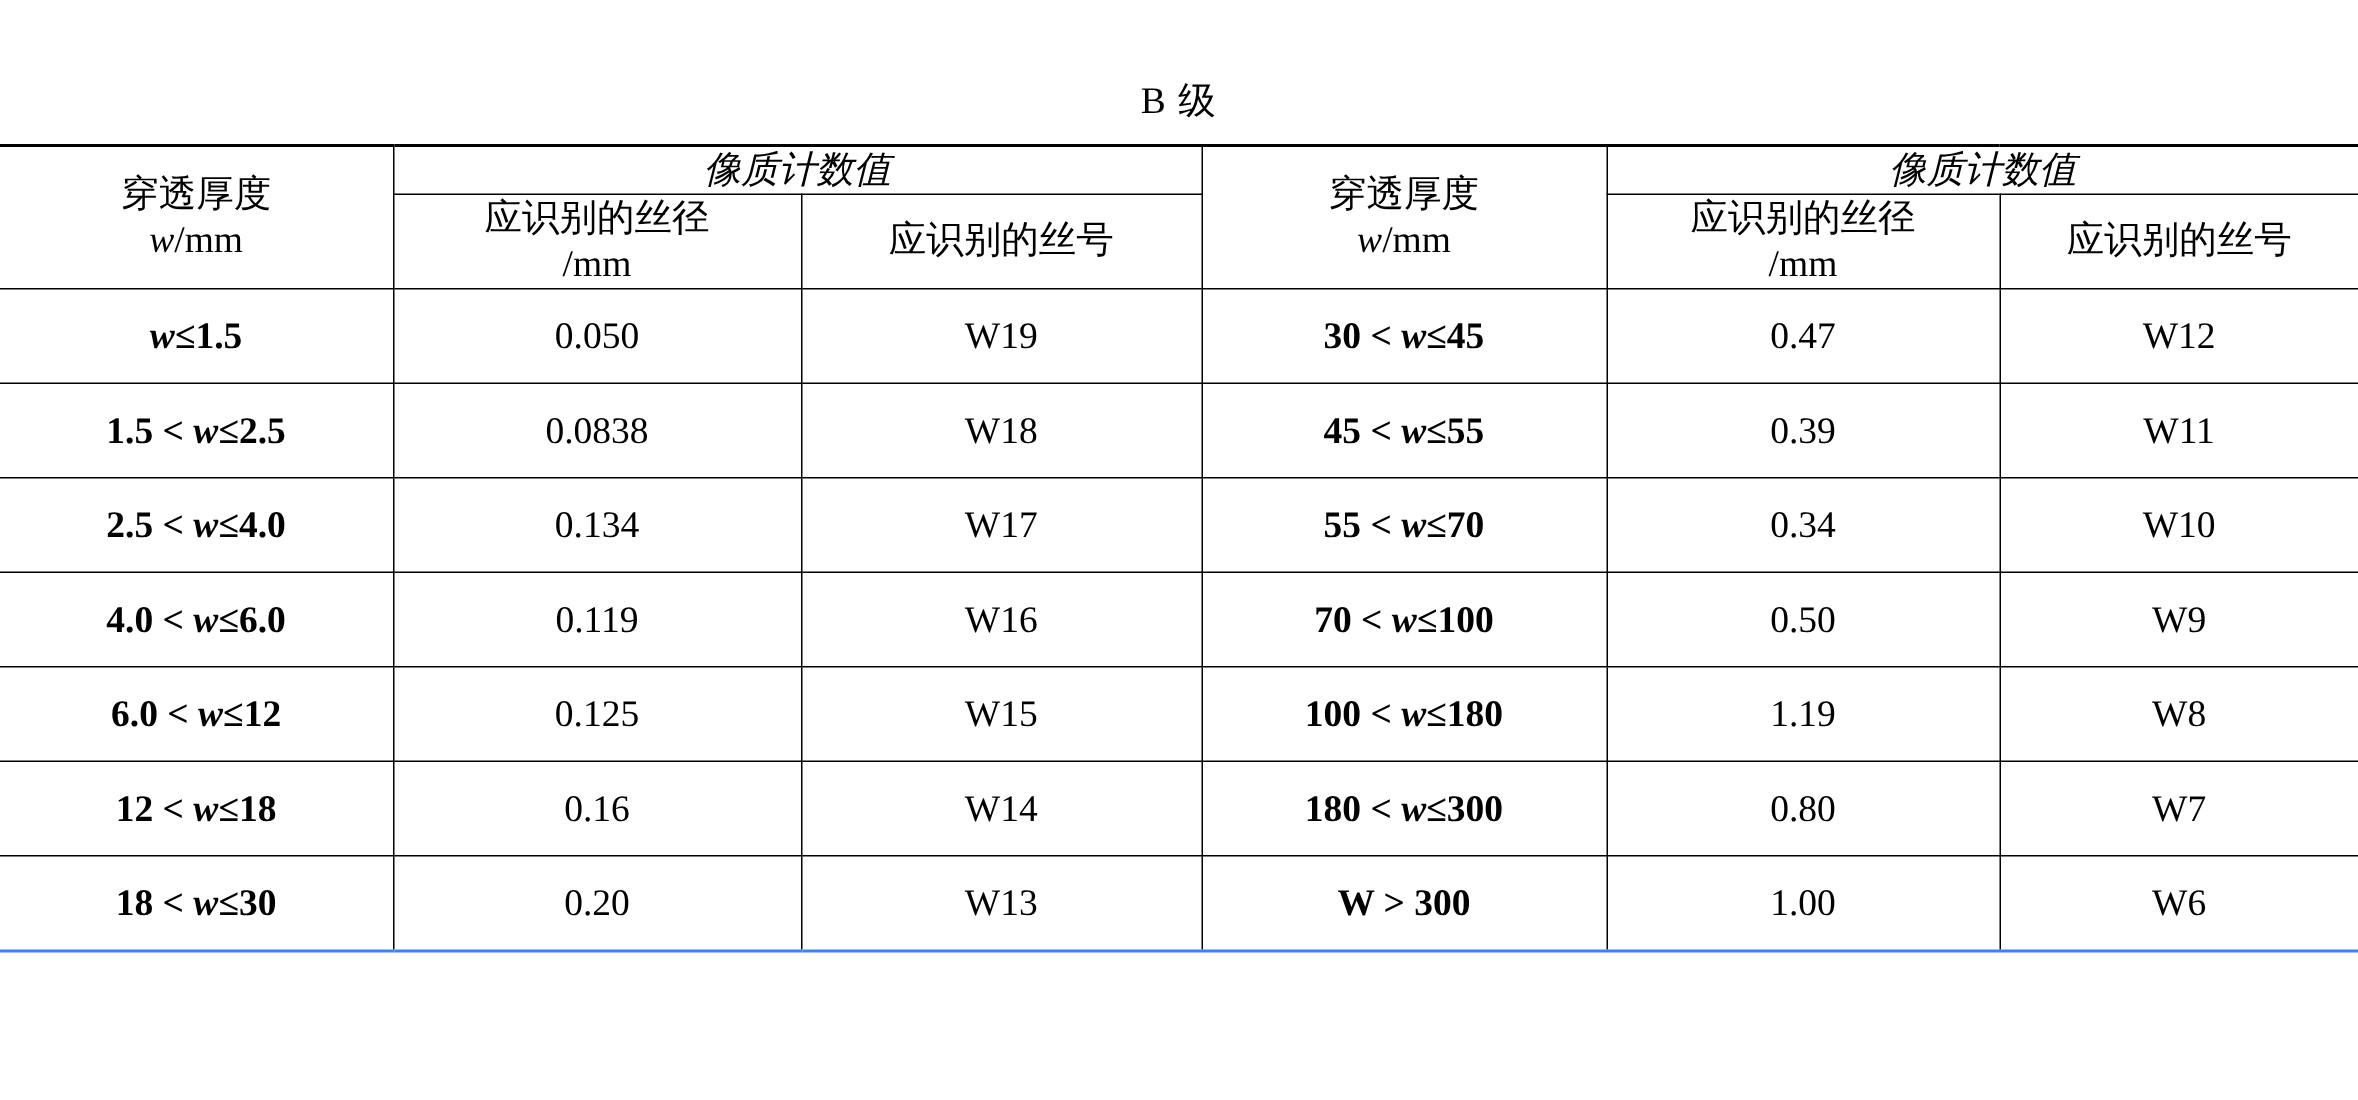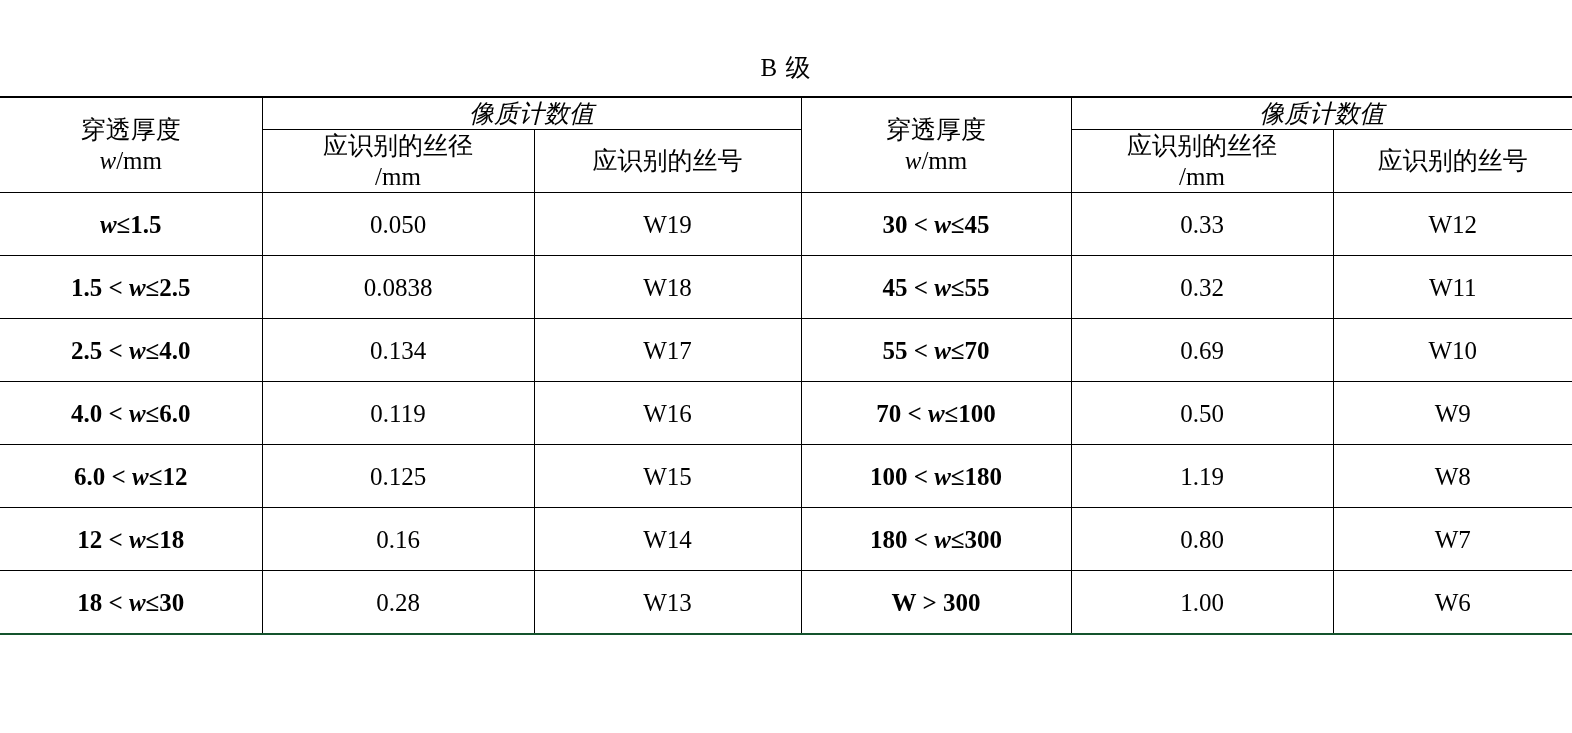--- a/index.html
+++ b/index.html
@@ -42,21 +42,21 @@
     vertical-align: middle;
     padding: 0;
     font-size: 25px;
     line-height: 1.25;
   }
   
   table.grade-table tr:first-child td {
     border-top: 2px solid #000;
   }
   table.grade-table tr:last-child td {
-    border-bottom: 2px solid #14532d;
+    border-bottom: 2px solid #3b82f6;
   }
   table.grade-table td:first-child {
     border-left: none;
   }
   table.grade-table td:last-child {
     border-right: none;
   }
   
   td.mid-left {
     border-right: 4px double #000;
@@ -137,37 +137,37 @@
           <span>/mm</span>
         </td>
         <td class="hdr-sub">应识别的丝号</td>
       </tr>
 
       <tr>
         <td class="cell rowtxt"><i>w</i>≤1.5</td>
         <td class="cell">0.050</td>
         <td class="cell mid-left">W19</td>
         <td class="cell rowtxt">30 &lt; <i>w</i>≤45</td>
-        <td class="cell">0.33</td>
+        <td class="cell">0.47</td>
         <td class="cell">W12</td>
       </tr>
       <tr>
         <td class="cell rowtxt">1.5 &lt; <i>w</i>≤2.5</td>
         <td class="cell">0.0838</td>
         <td class="cell mid-left">W18</td>
         <td class="cell rowtxt">45 &lt; <i>w</i>≤55</td>
-        <td class="cell">0.32</td>
+        <td class="cell">0.39</td>
         <td class="cell">W11</td>
       </tr>
       <tr>
         <td class="cell rowtxt">2.5 &lt; <i>w</i>≤4.0</td>
         <td class="cell">0.134</td>
         <td class="cell mid-left">W17</td>
         <td class="cell rowtxt">55 &lt; <i>w</i>≤70</td>
-        <td class="cell">0.69</td>
+        <td class="cell">0.34</td>
         <td class="cell">W10</td>
       </tr>
       <tr>
         <td class="cell rowtxt">4.0 &lt; <i>w</i>≤6.0</td>
         <td class="cell">0.119</td>
         <td class="cell mid-left">W16</td>
         <td class="cell rowtxt">70 &lt; <i>w</i>≤100</td>
         <td class="cell">0.50</td>
         <td class="cell">W9</td>
       </tr>
@@ -182,21 +182,21 @@
       <tr>
         <td class="cell rowtxt">12 &lt; <i>w</i>≤18</td>
         <td class="cell">0.16</td>
         <td class="cell mid-left">W14</td>
         <td class="cell rowtxt">180 &lt; <i>w</i>≤300</td>
         <td class="cell">0.80</td>
         <td class="cell">W7</td>
       </tr>
       <tr>
         <td class="cell rowtxt">18 &lt; <i>w</i>≤30</td>
-        <td class="cell">0.28</td>
+        <td class="cell">0.20</td>
         <td class="cell mid-left">W13</td>
         <td class="cell rowtxt">W &gt; 300</td>
         <td class="cell">1.00</td>
         <td class="cell">W6</td>
       </tr>
     </tbody>
   </table>
 
 </div>
 

